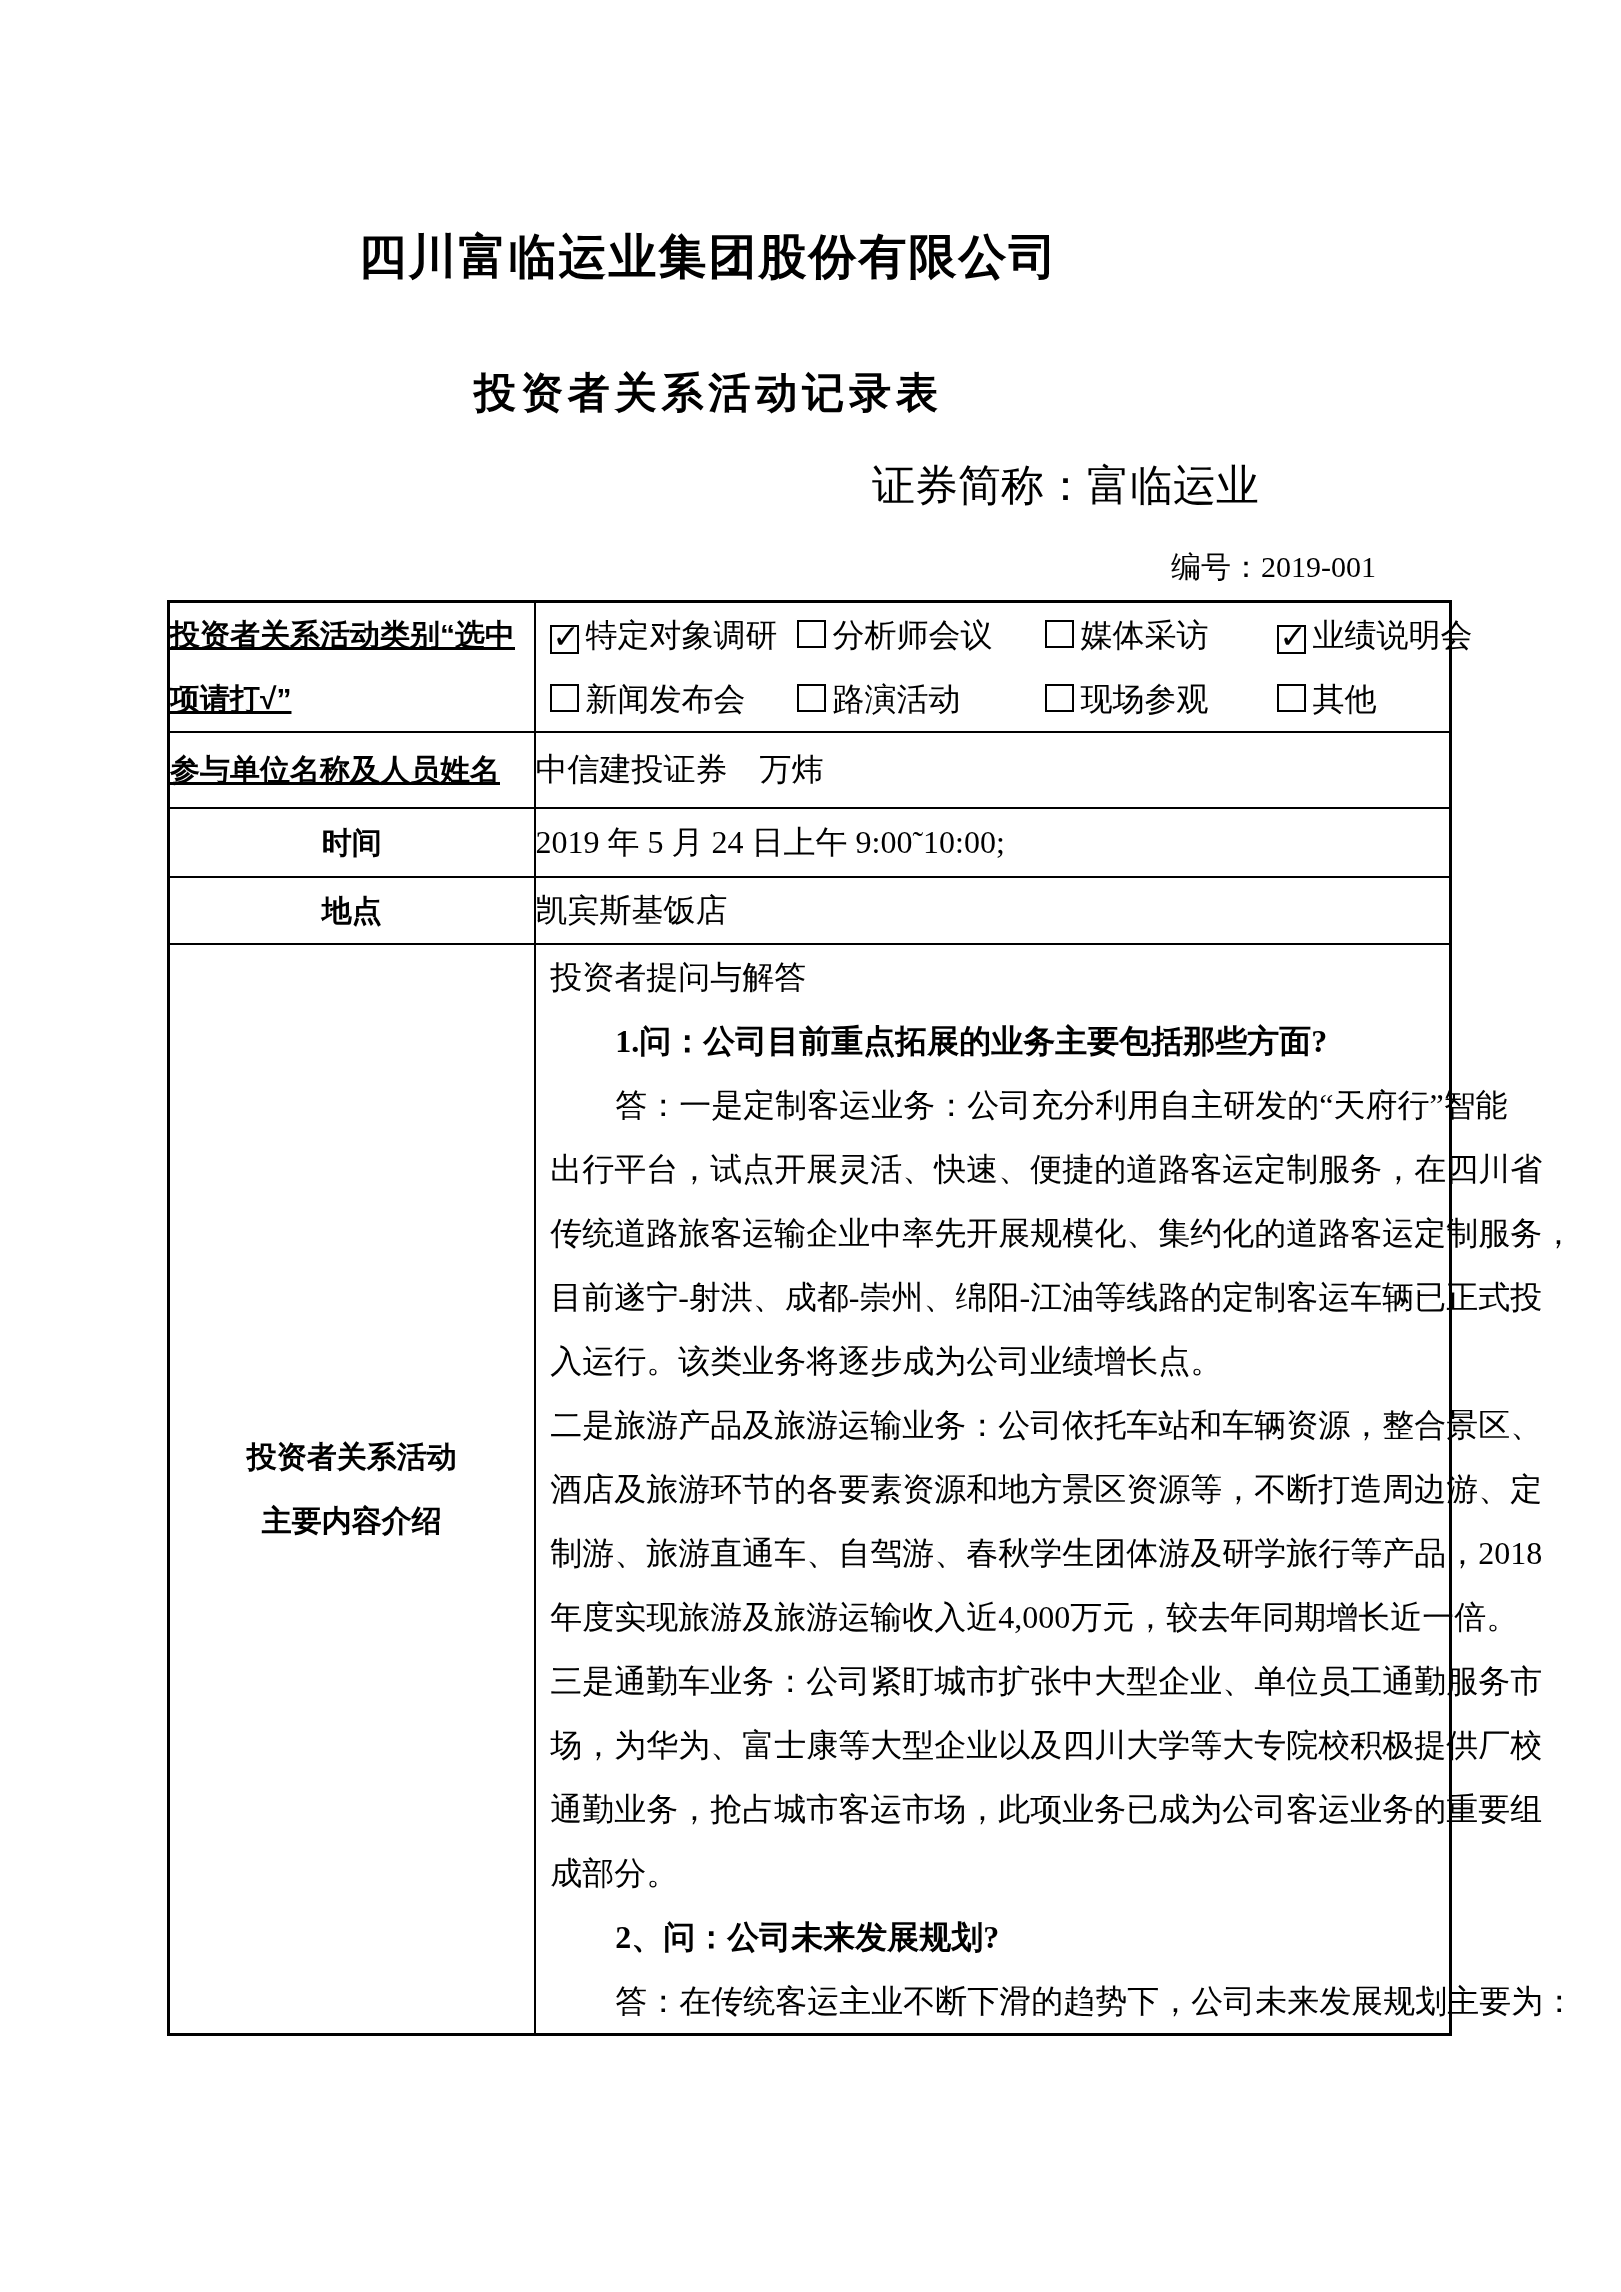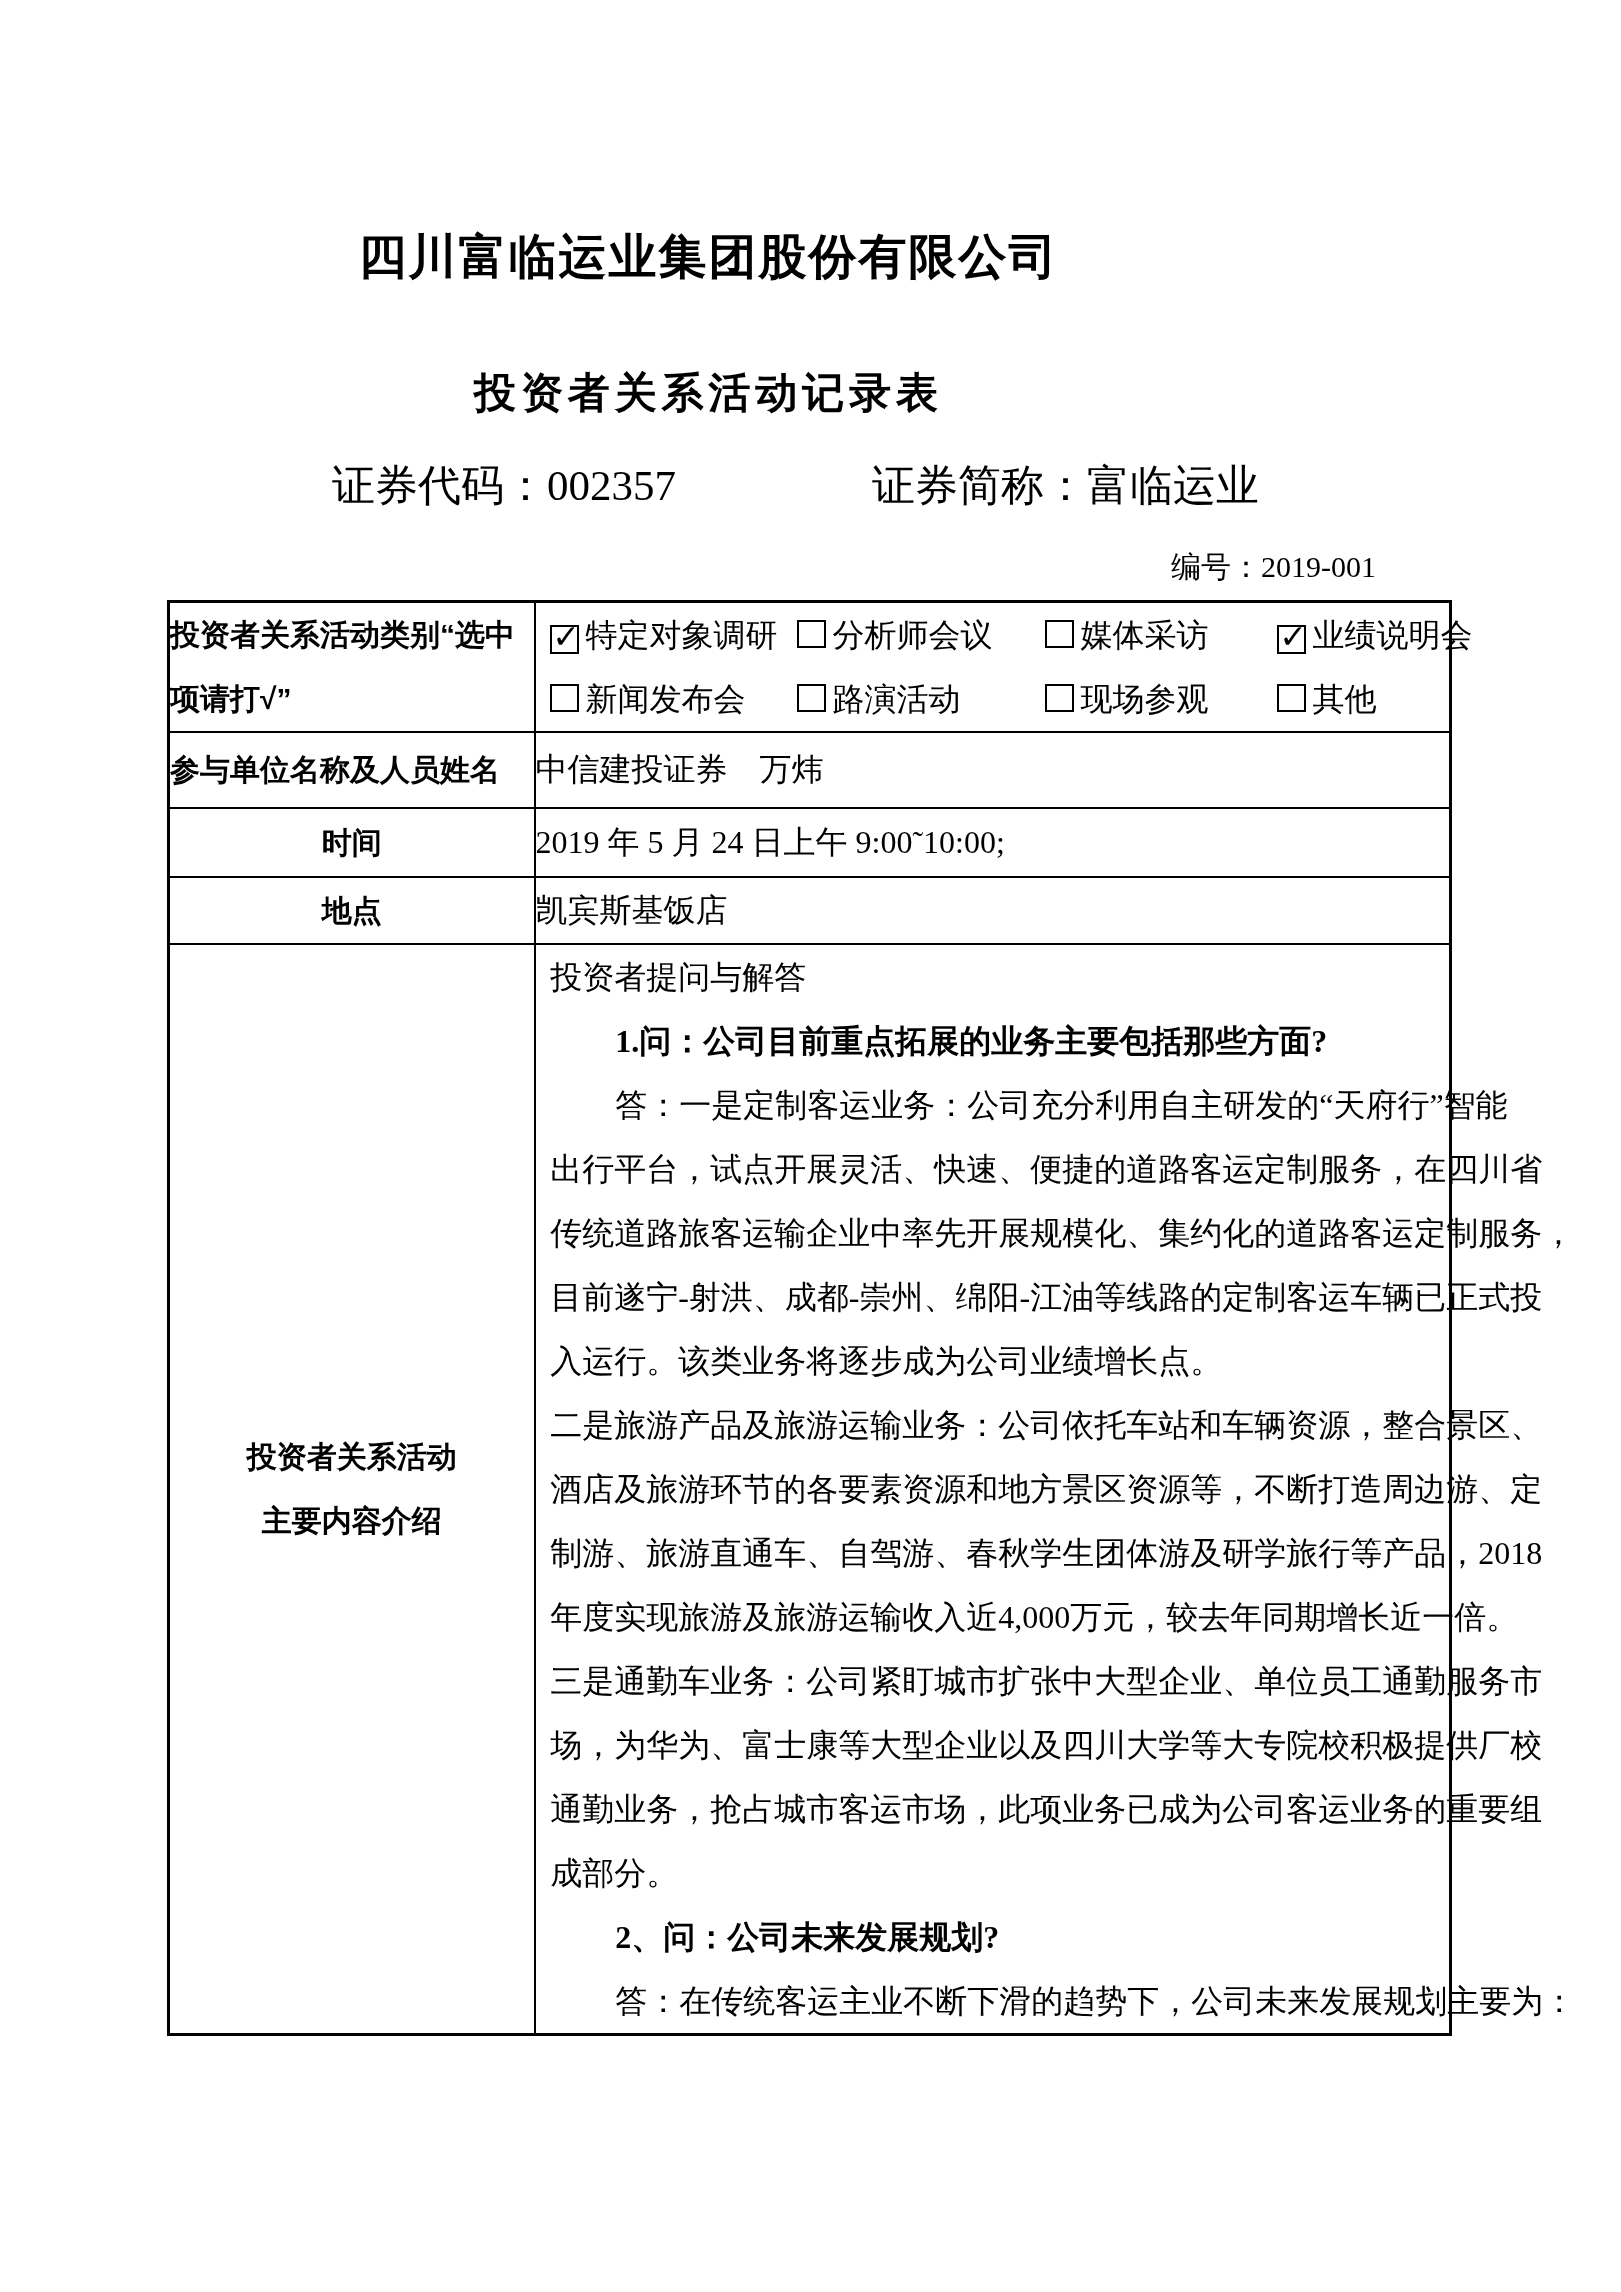--- a/index.html
+++ b/index.html
@@ -37,21 +37,21 @@
     border:3.9px solid #000;
   }
   table.ir td { border:2.9px solid #000; vertical-align:middle; padding:0; }
   col.c-label { width:366px; }
   col.c-value { width:916px; }
 
   .lbl {
     font-family:"Liberation Sans", sans-serif;
     font-weight:bold; font-size:30px; line-height:64px;
   }
-  .lbl-left  { text-align:left; padding-left:13.7px; }
+  .lbl-left  { text-align:left; padding-left:13.7px;text-decoration:underline; }
   .lbl-center{ text-align:center; }
 
   .val { font-size:32px; padding-left:14.7px; white-space:nowrap; }
 
   
   .opt-grid {
     display:grid;
     grid-template-columns:247px 248px 232px auto;
     padding-left:14.7px;
   }
@@ -75,21 +75,20 @@
 </style>
 </head>
 <body>
 
 <div class="page">
 
   <div class="doc-title">四川富临运业集团股份有限公司</div>
   <div class="doc-subtitle">投资者关系活动记录表</div>
 
   <div class="code-line">
-    <span class="stock-code">证券代码：002357</span>
     <span class="stock-name">证券简称：富临运业</span>
   </div>
 
   <div class="doc-number">编号：2019-001</div>
 
   <table class="ir">
     <colgroup>
         <col class="c-label">
         <col class="c-value">
       </colgroup>

